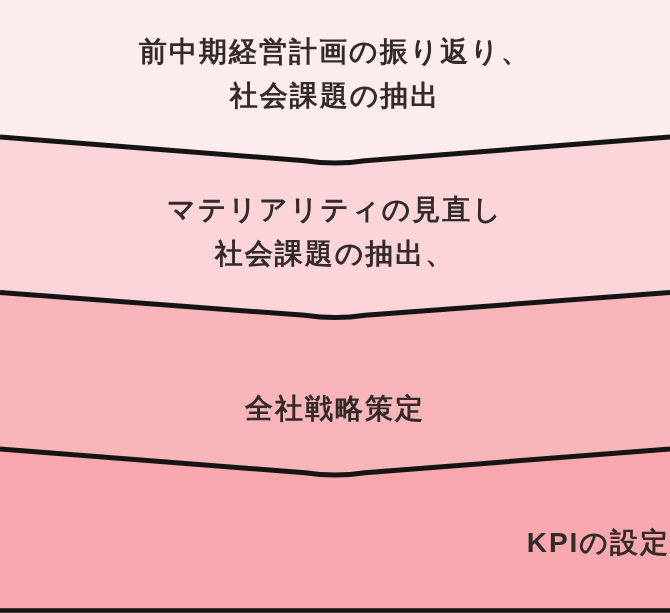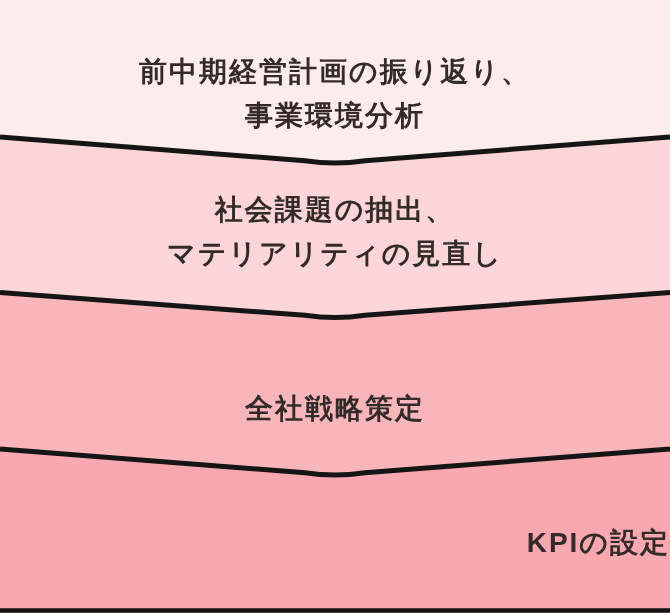--- a/index.html
+++ b/index.html
@@ -32,21 +32,21 @@
     color: #332a2a;
     font-weight: 700;
     font-size: 28px;
     line-height: 44px;
     letter-spacing: 2px;
   }
   .band-label span {
     display: block;
     white-space: nowrap;
   }
-  #label-1 { top: 30px; margin-top: 20px; }
+  #label-1 { top: 30px; }
   #label-2 { top: 188px; }
   #label-3 { top: 387px; }
   #label-4 { top: 521px; text-align: right; }
 </style>
 </head>
 <body>
 
 <div class="stage">
 
   <svg width="670" height="613" viewBox="0 0 670 613" xmlns="http://www.w3.org/2000/svg">
@@ -63,26 +63,26 @@
 
     <path fill="none" stroke-width="5" stroke-linecap="butt" d="M0,292.5 L305,315.3 Q335,319.9 365,315.3 L670,292.5" stroke="#151515"></path>
 
     <path fill="none" stroke-width="5" stroke-linecap="butt" d="M0,449 L305,472.7 Q335,477.4 365,472.7 L670,449" stroke="#151515"></path>
 
     <path fill="none" stroke-width="4.5" stroke-linecap="butt" d="M0,610.5 H670" stroke="#151515"></path>
   </svg>
 
   <div class="band-label" id="label-1">
     <span>前中期経営計画の振り返り、</span>
-    <span>事業環境分析</span>
+    <span>社会課題の抽出</span>
   </div>
 
   <div class="band-label" id="label-2">
+    <span>マテリアリティの見直し</span>
     <span>社会課題の抽出、</span>
-    <span>マテリアリティの見直し</span>
   </div>
 
   <div class="band-label" id="label-3">
     <span>全社戦略策定</span>
   </div>
 
   <div class="band-label" id="label-4">
     <span>KPIの設定</span>
   </div>
 

